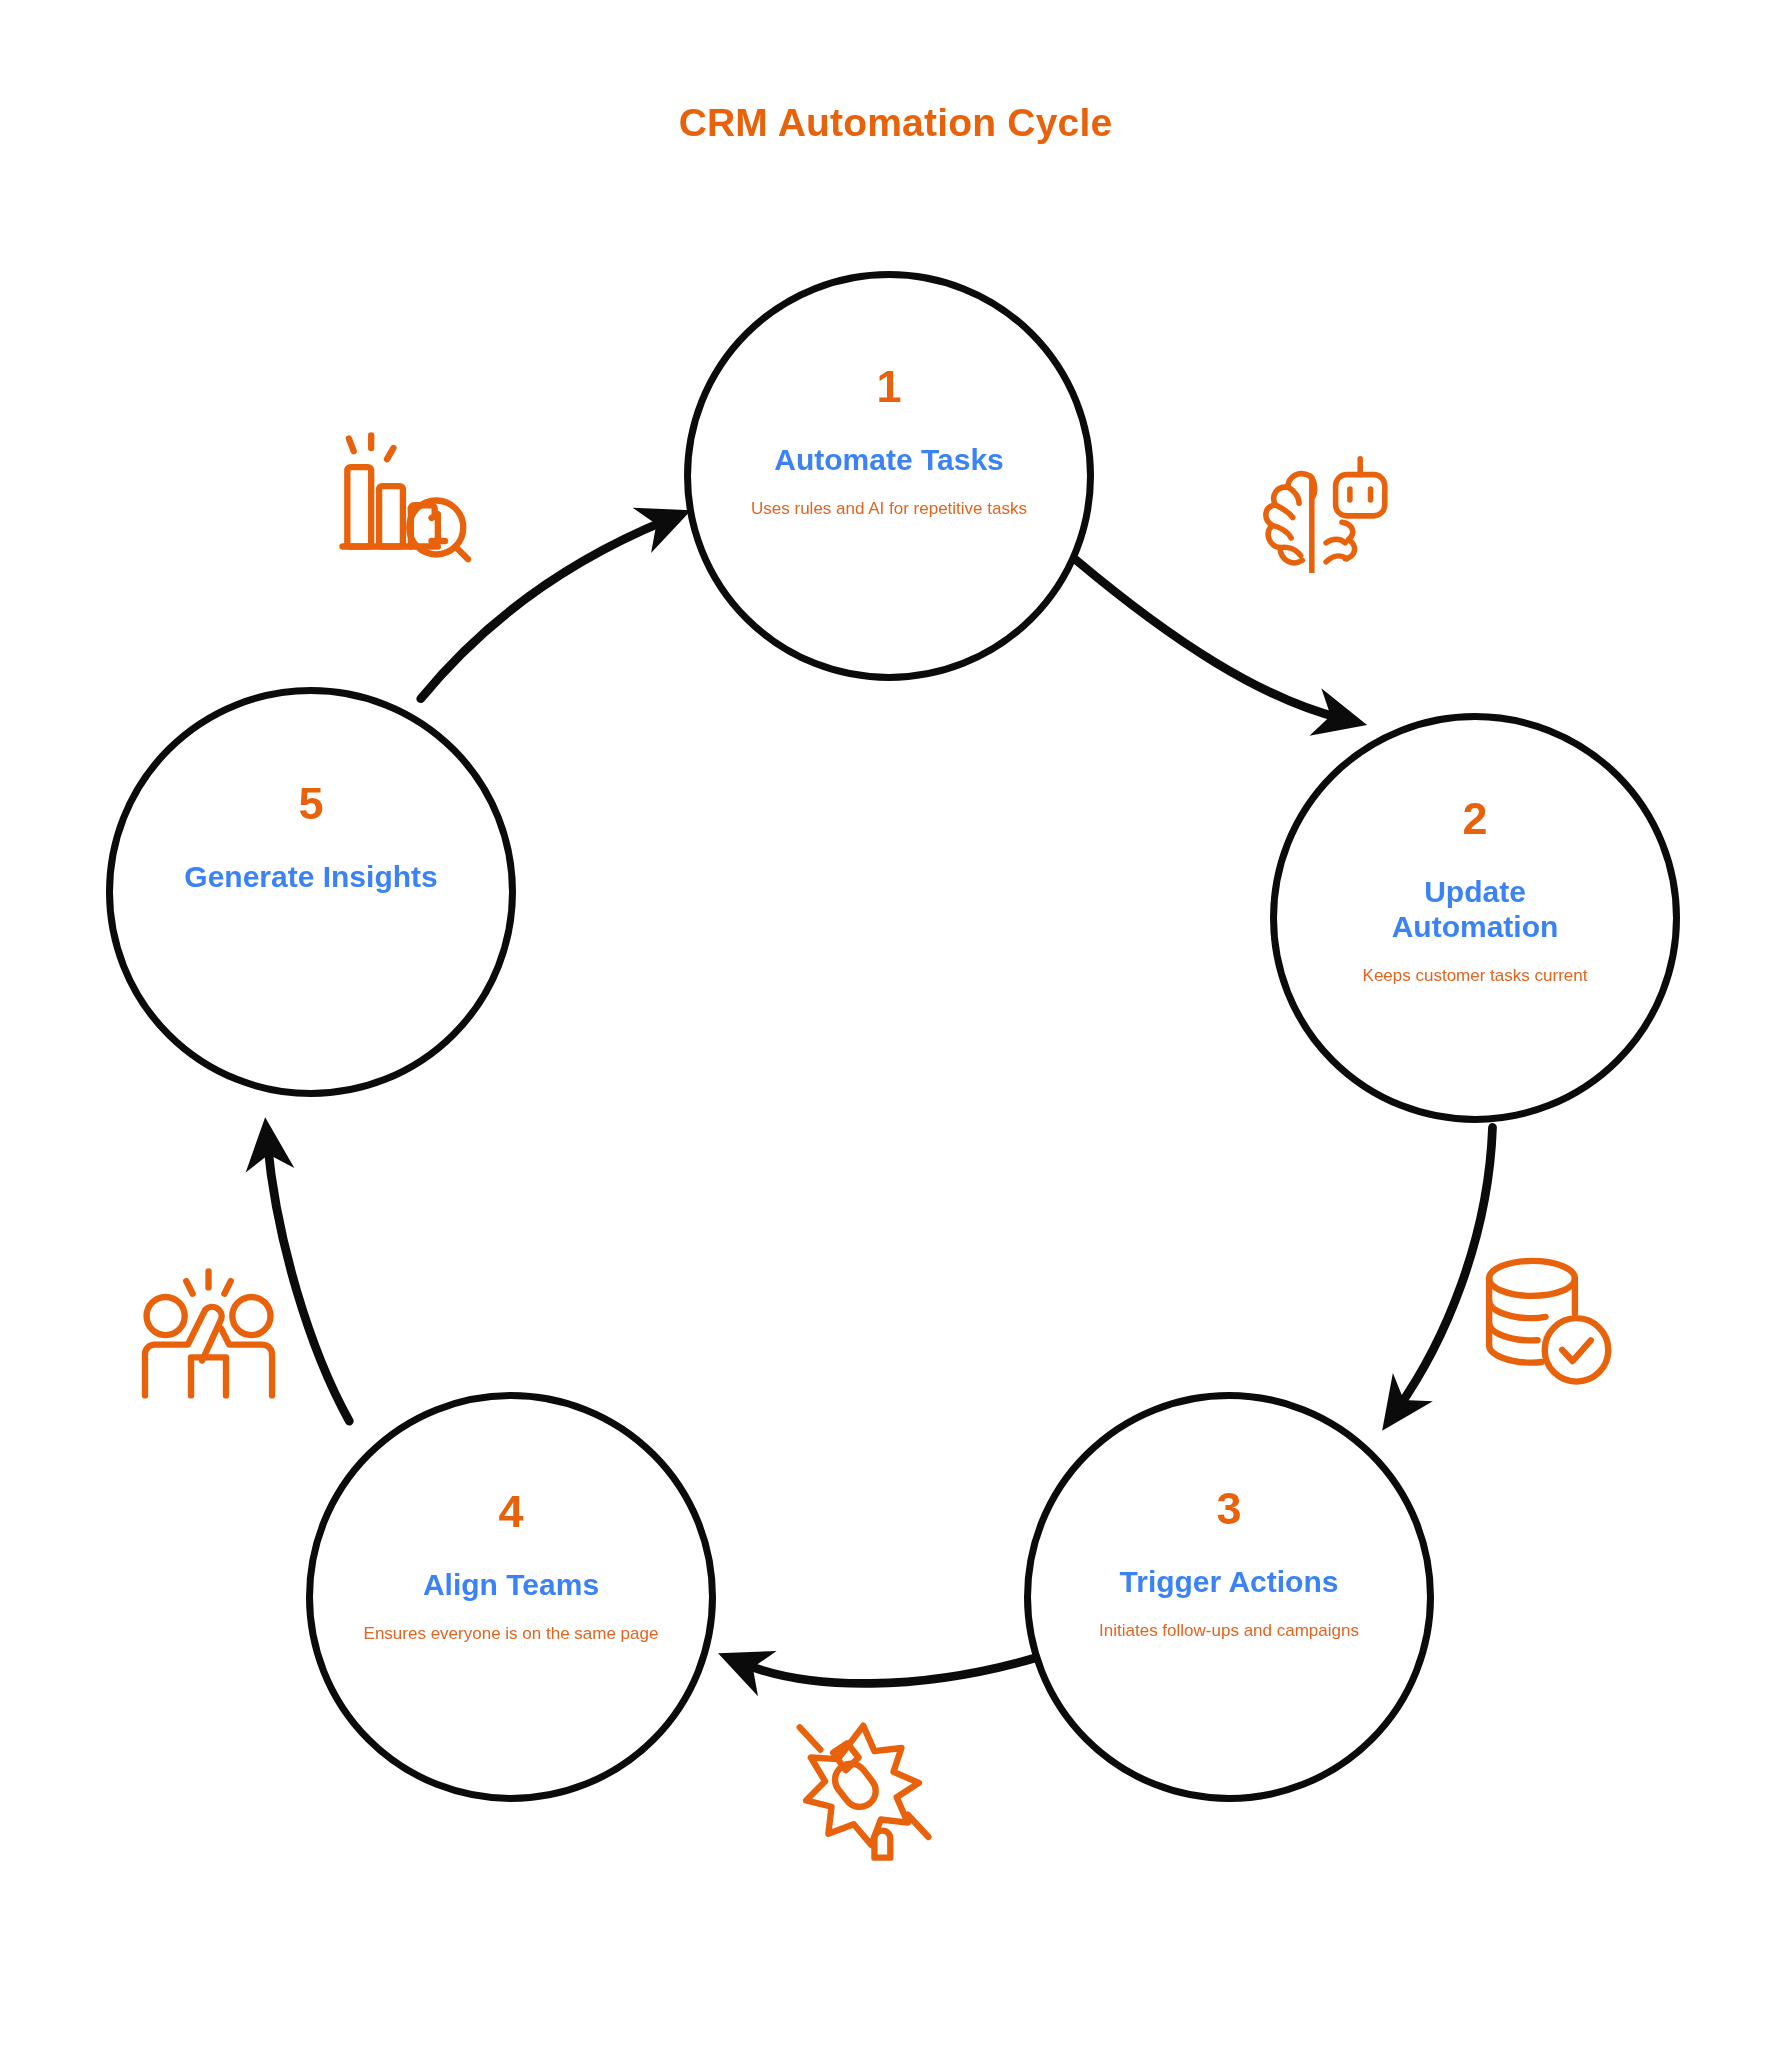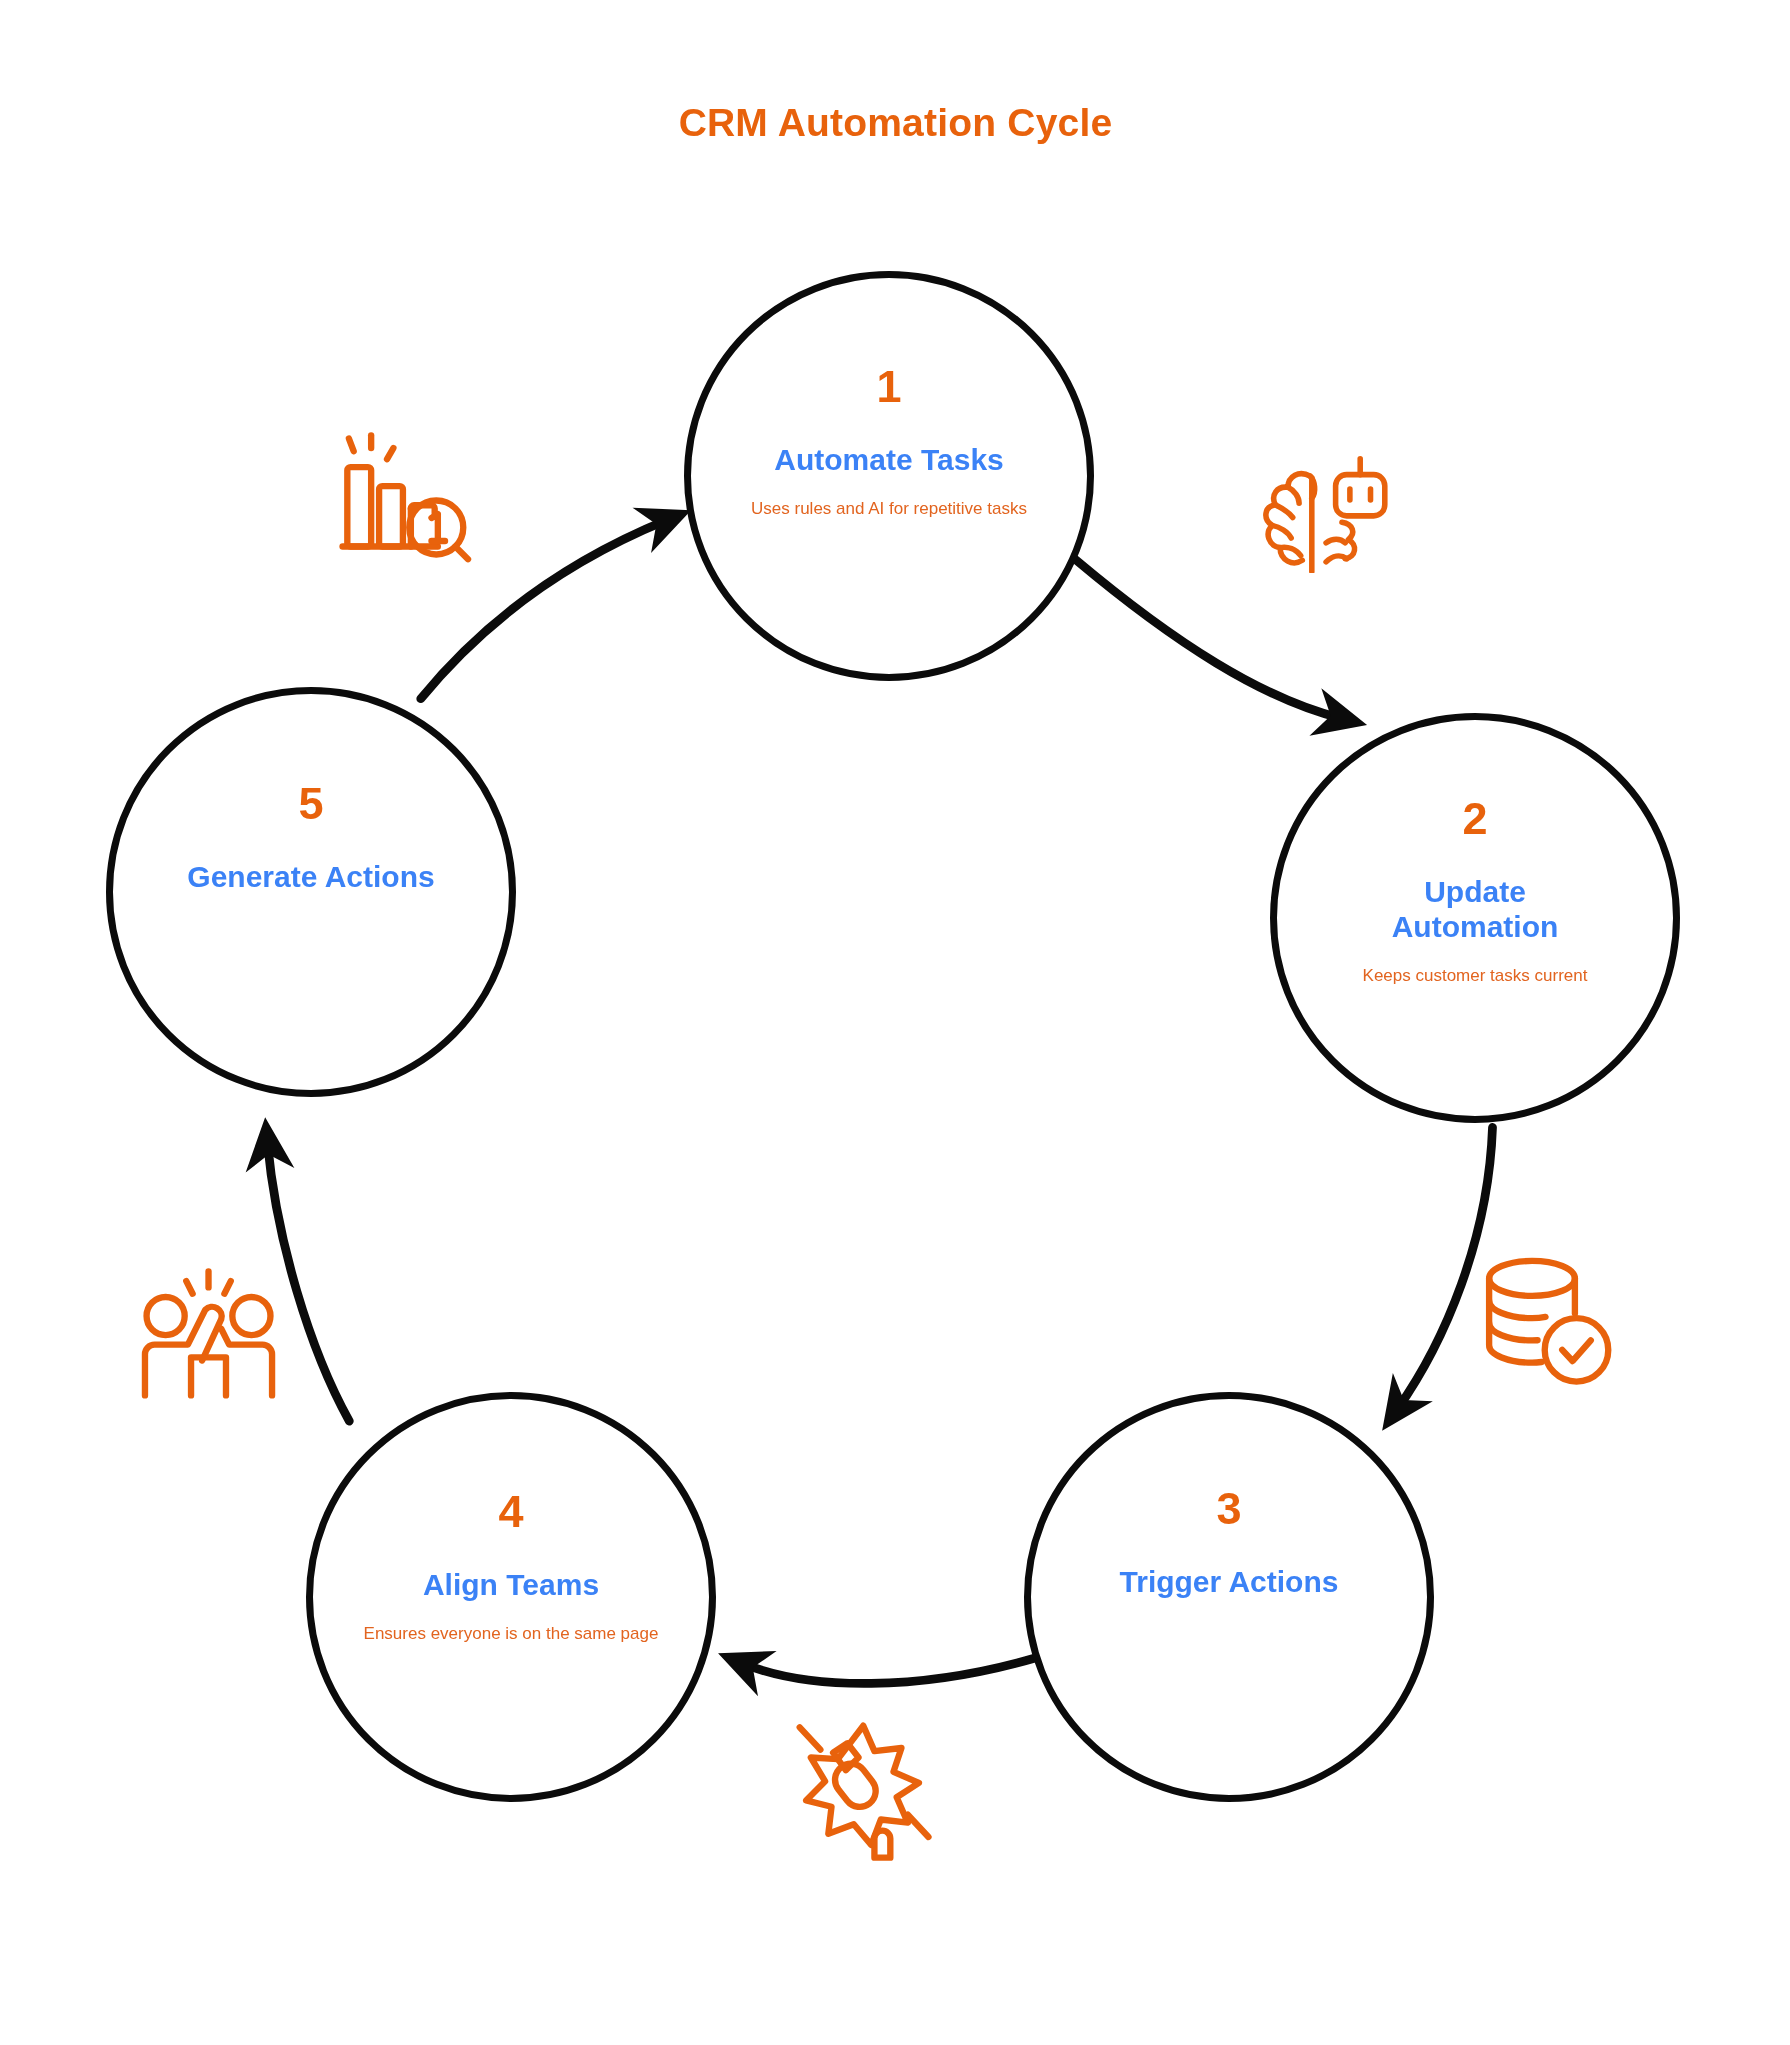--- a/index.html
+++ b/index.html
@@ -127,35 +127,36 @@
       <div class="node-number">2</div>
       <div class="node-title" style="max-width:198px;margin-left:auto;margin-right:auto;">Update Automation</div>
       <div class="node-desc">Keeps customer tasks current</div>
     </div>
   </div>
 
   <div class="node n3" style="left:1024px; top:1392px;">
     <div class="node-content">
       <div class="node-number">3</div>
       <div class="node-title">Trigger Actions</div>
+      <div class="node-desc">Initiates follow-ups and campaigns</div>
     </div>
   </div>
 
   <div class="node n4" style="left:306px; top:1392px;">
     <div class="node-content">
       <div class="node-number">4</div>
       <div class="node-title">Align Teams</div>
       <div class="node-desc">Ensures everyone is on the same page</div>
     </div>
   </div>
 
   <div class="node n5" style="left:106px; top:687px;">
     <div class="node-content">
       <div class="node-number">5</div>
-      <div class="node-title">Generate Actions</div>
+      <div class="node-title">Generate Insights</div>
     </div>
   </div>
 
   <div class="icon-wrap" style="left:333px; top:429px;">
     <svg width="143" height="135" viewBox="0 0 180 170" fill="none" stroke="#E8620C" stroke-width="8" stroke-linecap="round" stroke-linejoin="round">
       <path d="M26 28 L20 12"></path>
       <path d="M48 24 L48 8"></path>
       <path d="M68 38 L76 24"></path>
       <rect x="18" y="48" width="30" height="100" rx="4"></rect>
       <rect x="58" y="72" width="30" height="76" rx="4"></rect>

